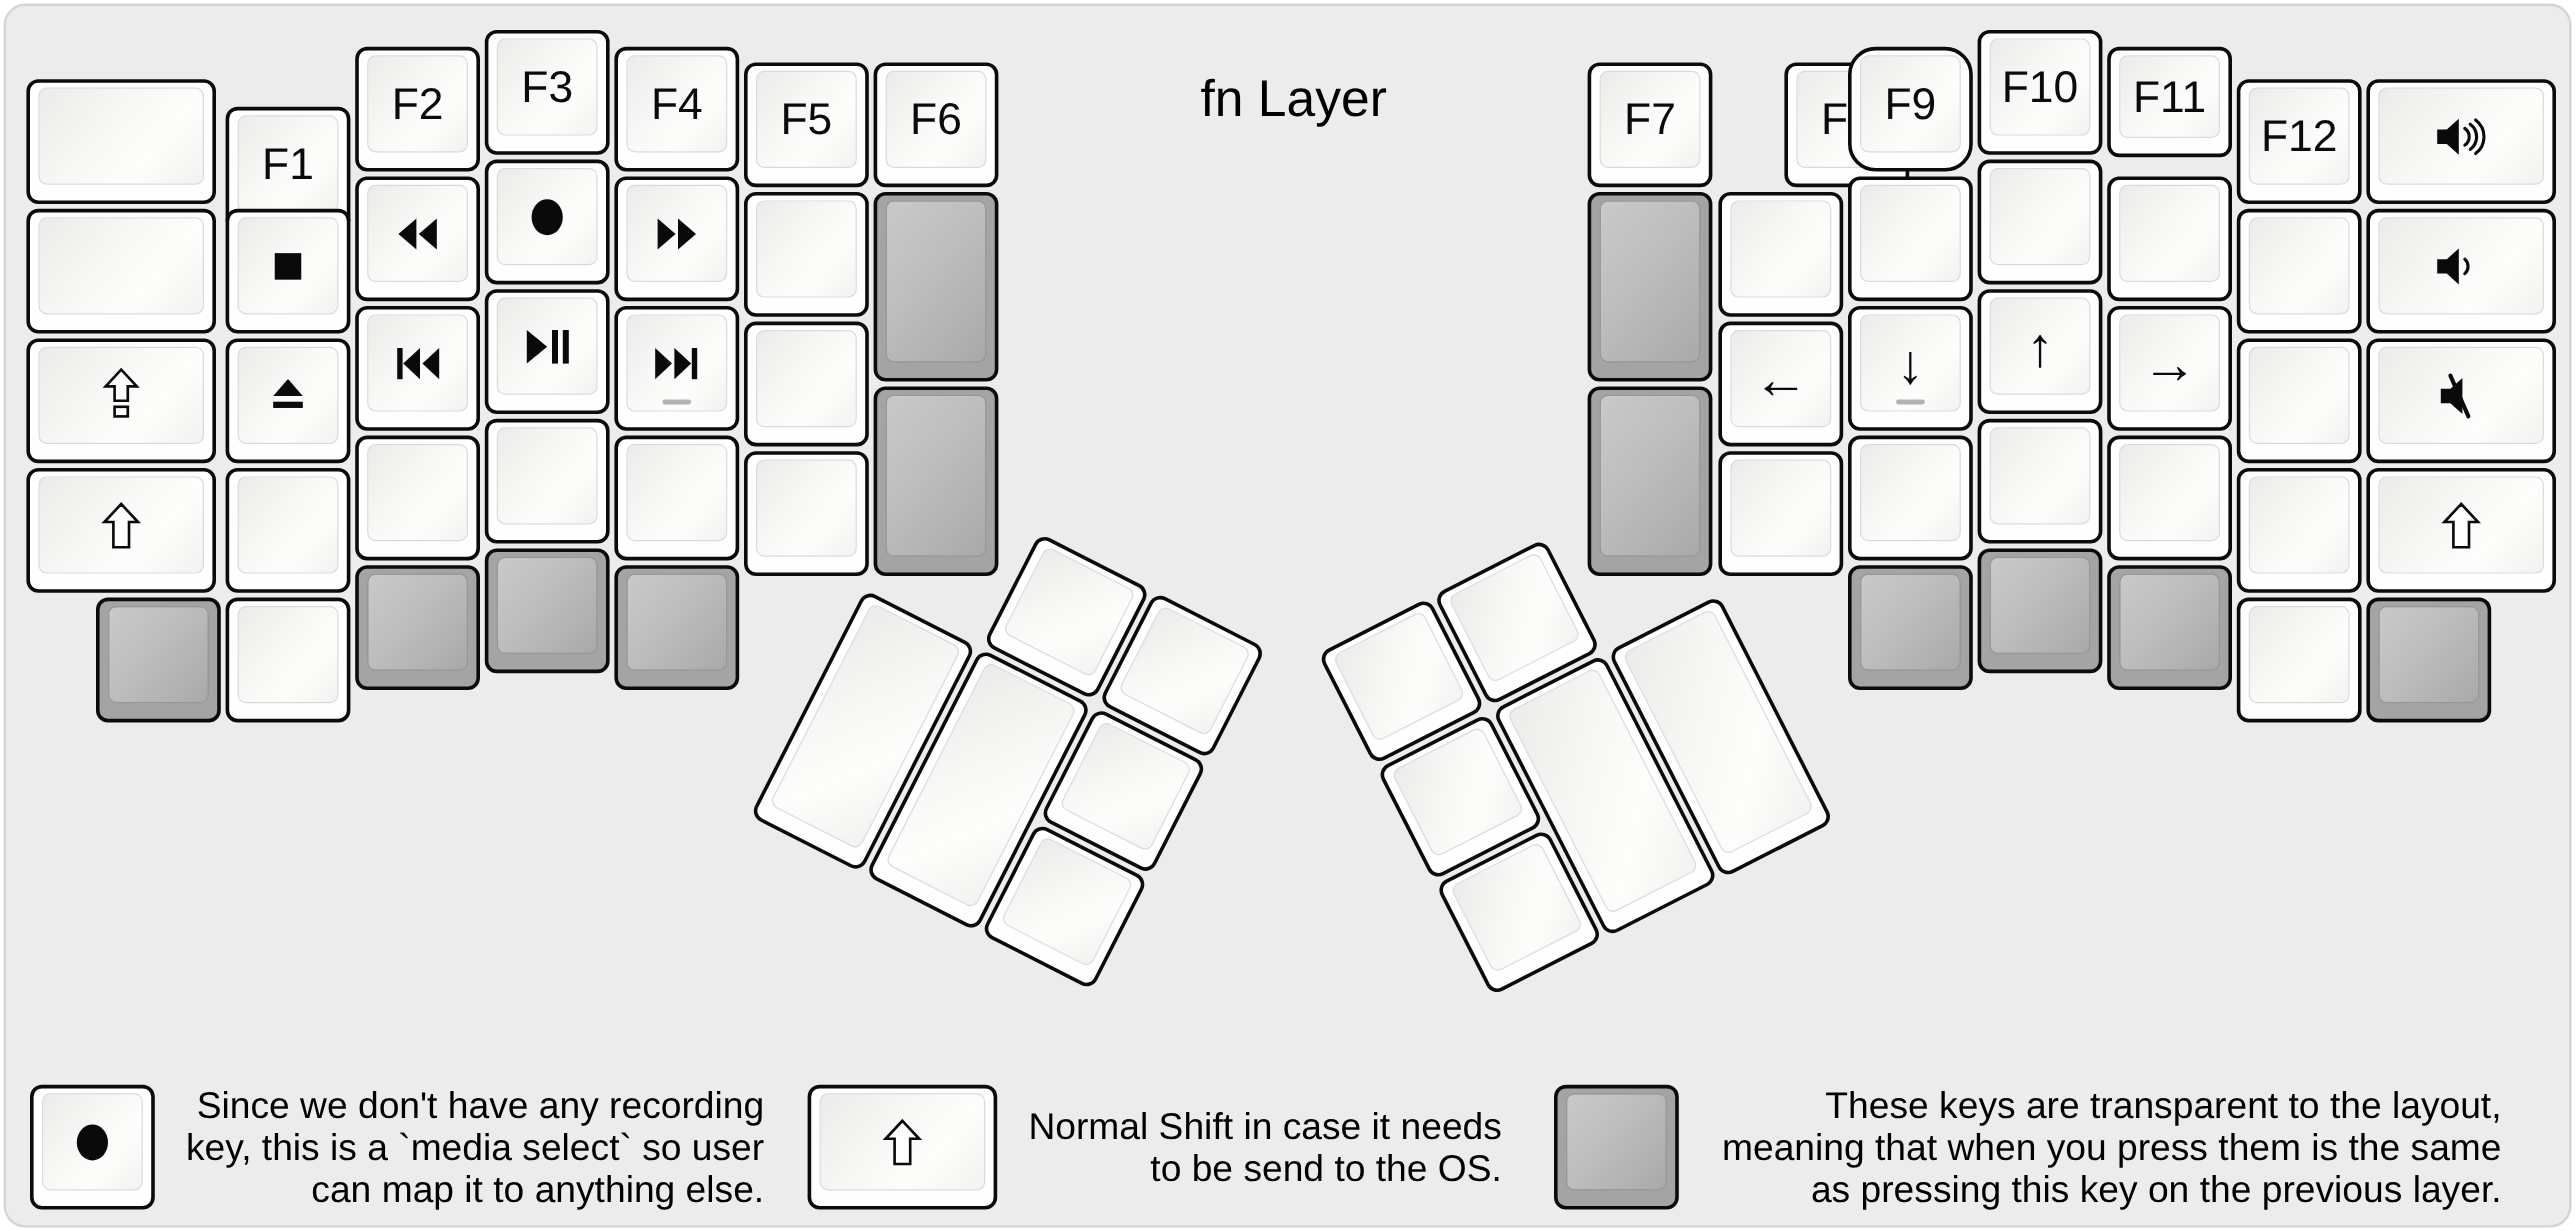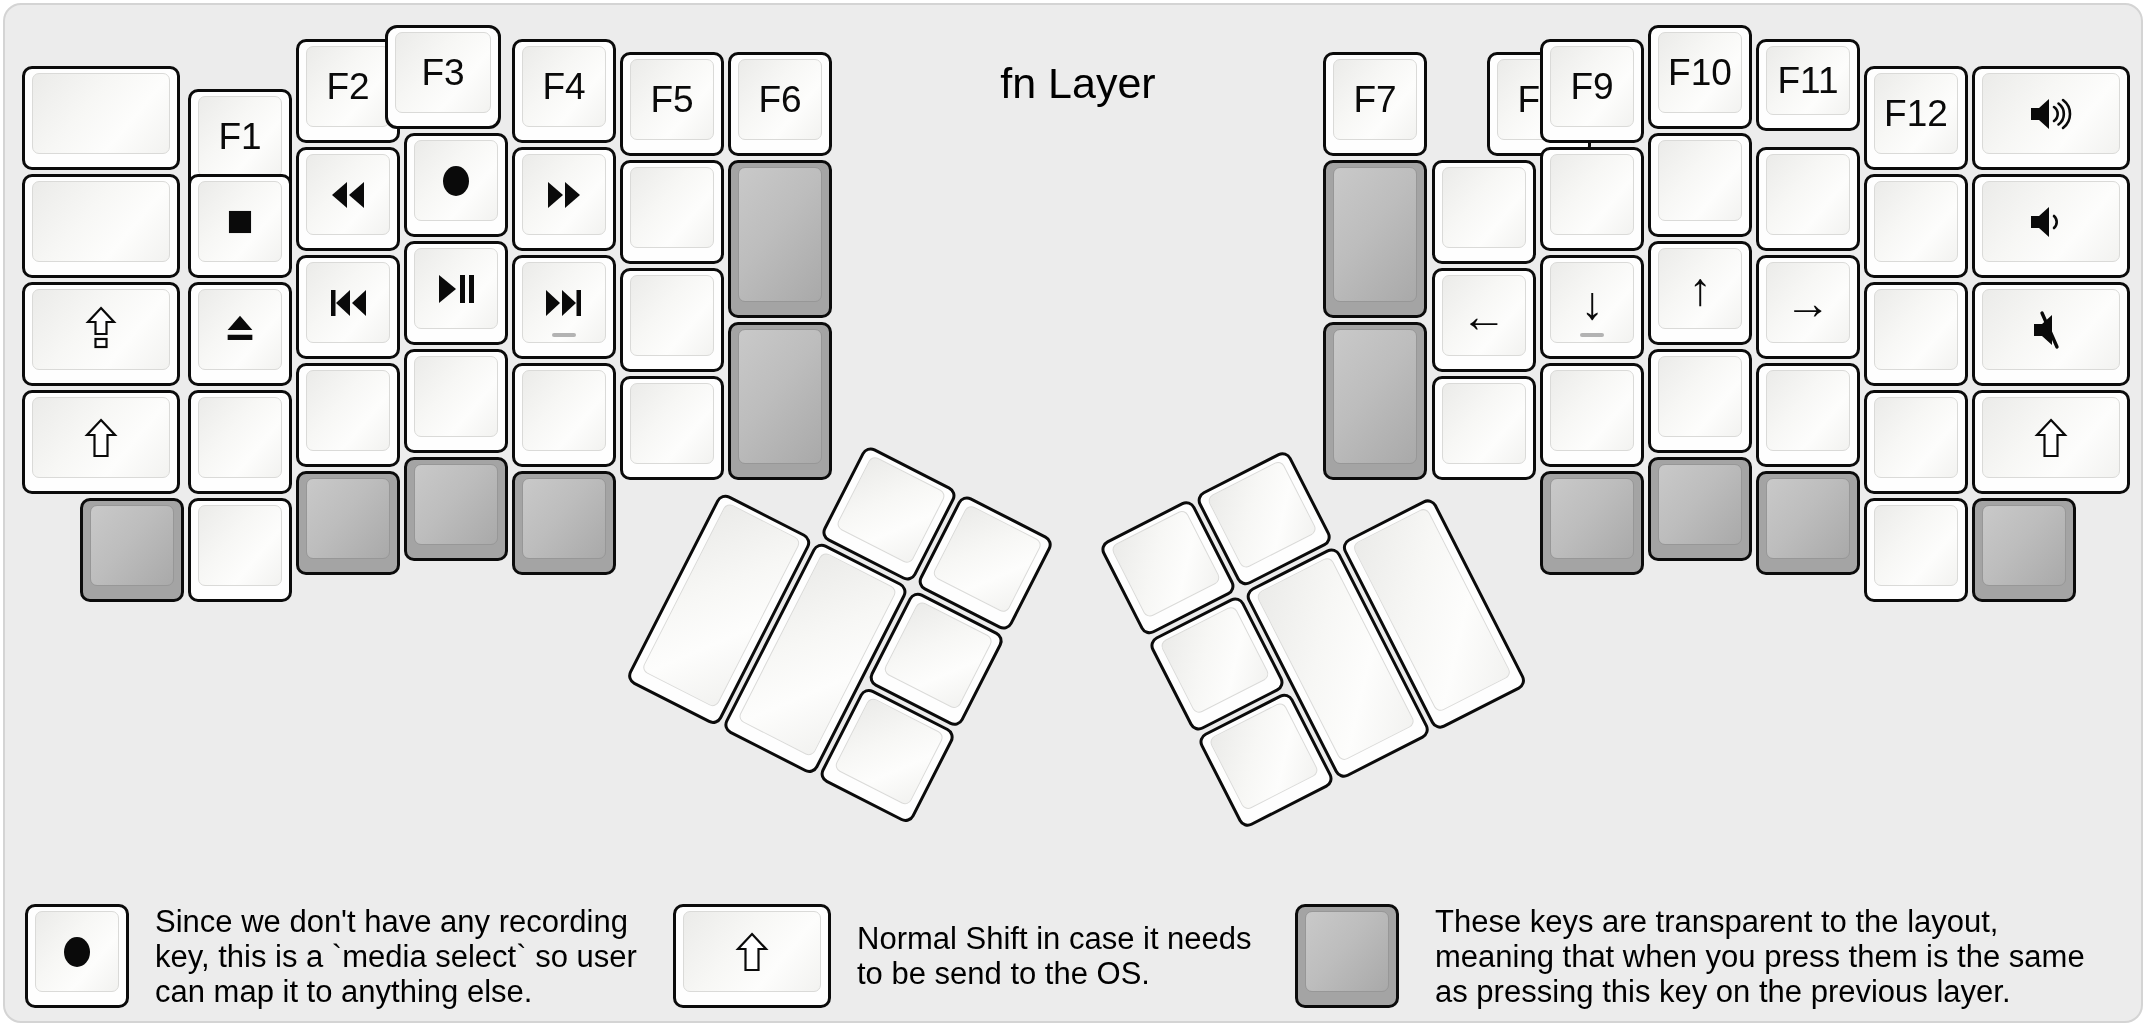--- a/index.html
+++ b/index.html
@@ -17,21 +17,21 @@
               display:flex; align-items:center; justify-content:center; }
   .key.gray { background:#a4a4a4; }
   .key.gray .cap { border-color:#979797;
               background:linear-gradient(130deg,#c9c9c9 0%,#bdbdbd 45%,#a9a9a9 100%); }
   .key .label { font-size:37px; color:#0a0a0a; line-height:1; }
   .key .label.arrow { font-size:46px; font-weight:400; }
   .homing-dash { position:absolute; left:50%; transform:translateX(-50%); bottom:19px;
                  width:24px; height:4px; background:#b3b3b3; border-radius:2px; }
   .cluster { position:absolute; width:324px; height:324px; transform-origin:0 0; }
   .legend-text { position:absolute; height:104px; display:flex; align-items:center;
-                 font-size:31px; line-height:35px; color:#000; white-space:pre-line; }
+                 font-size:31px; line-height:35px; color:#000; white-space:pre-line;text-align:right; }
   svg { display:block; }
 </style>
 </head>
 <body>
 
 <div class="panel">
   <div class="layer-title">fn Layer</div>
   <div id="main-keys">
       <div class="key" style="left: 17px; top: 61px; width: 158px; height: 104px;">
         <div class="cap"></div>
@@ -104,21 +104,21 @@
             <path d="M38 4 L38 30 L24 17 Z" fill="#0a0a0a"></path>
           </svg>
         </div>
       </div>
       <div class="key" style="left: 291px; top: 358px; width: 104px; height: 104px;">
         <div class="cap"></div>
       </div>
       <div class="key gray" style="left: 291px; top: 466px; width: 104px; height: 104px;">
         <div class="cap"></div>
       </div>
-      <div class="key" style="left: 380px; top: 20px; width: 116px; height: 104px; border-radius: 12px;">
+      <div class="key" style="left: 399px; top: 20px; width: 104px; height: 104px;">
         <div class="cap">
           <span class="label">F3</span>
         </div>
       </div>
       <div class="key" style="left: 399px; top: 128px; width: 104px; height: 104px;">
         <div class="cap">
           <svg width="40" height="40" viewBox="0 0 40 40">
             <ellipse cx="20" cy="20" rx="13" ry="15" fill="#0a0a0a"></ellipse>
           </svg>
         </div>
@@ -212,21 +212,21 @@
         <div class="cap"></div>
       </div>
       <div class="key" style="left: 1427px; top: 263px; width: 104px; height: 104px;">
         <div class="cap">
           <span class="label arrow">←</span>
         </div>
       </div>
       <div class="key" style="left: 1427px; top: 371px; width: 104px; height: 104px;">
         <div class="cap"></div>
       </div>
-      <div class="key" style="left: 1535px; top: 34px; width: 104px; height: 104px;">
+      <div class="key" style="left: 1535px; top: 34px; width: 104px; height: 104px; border-radius: 23px;">
         <div class="cap">
           <span class="label">F9</span>
         </div>
       </div>
       <div class="key" style="left: 1535px; top: 142px; width: 104px; height: 104px;">
         <div class="cap"></div>
       </div>
       <div class="key" style="left: 1535px; top: 250px; width: 104px; height: 104px;">
         <div class="cap">
           <span class="label arrow">↓</span>

